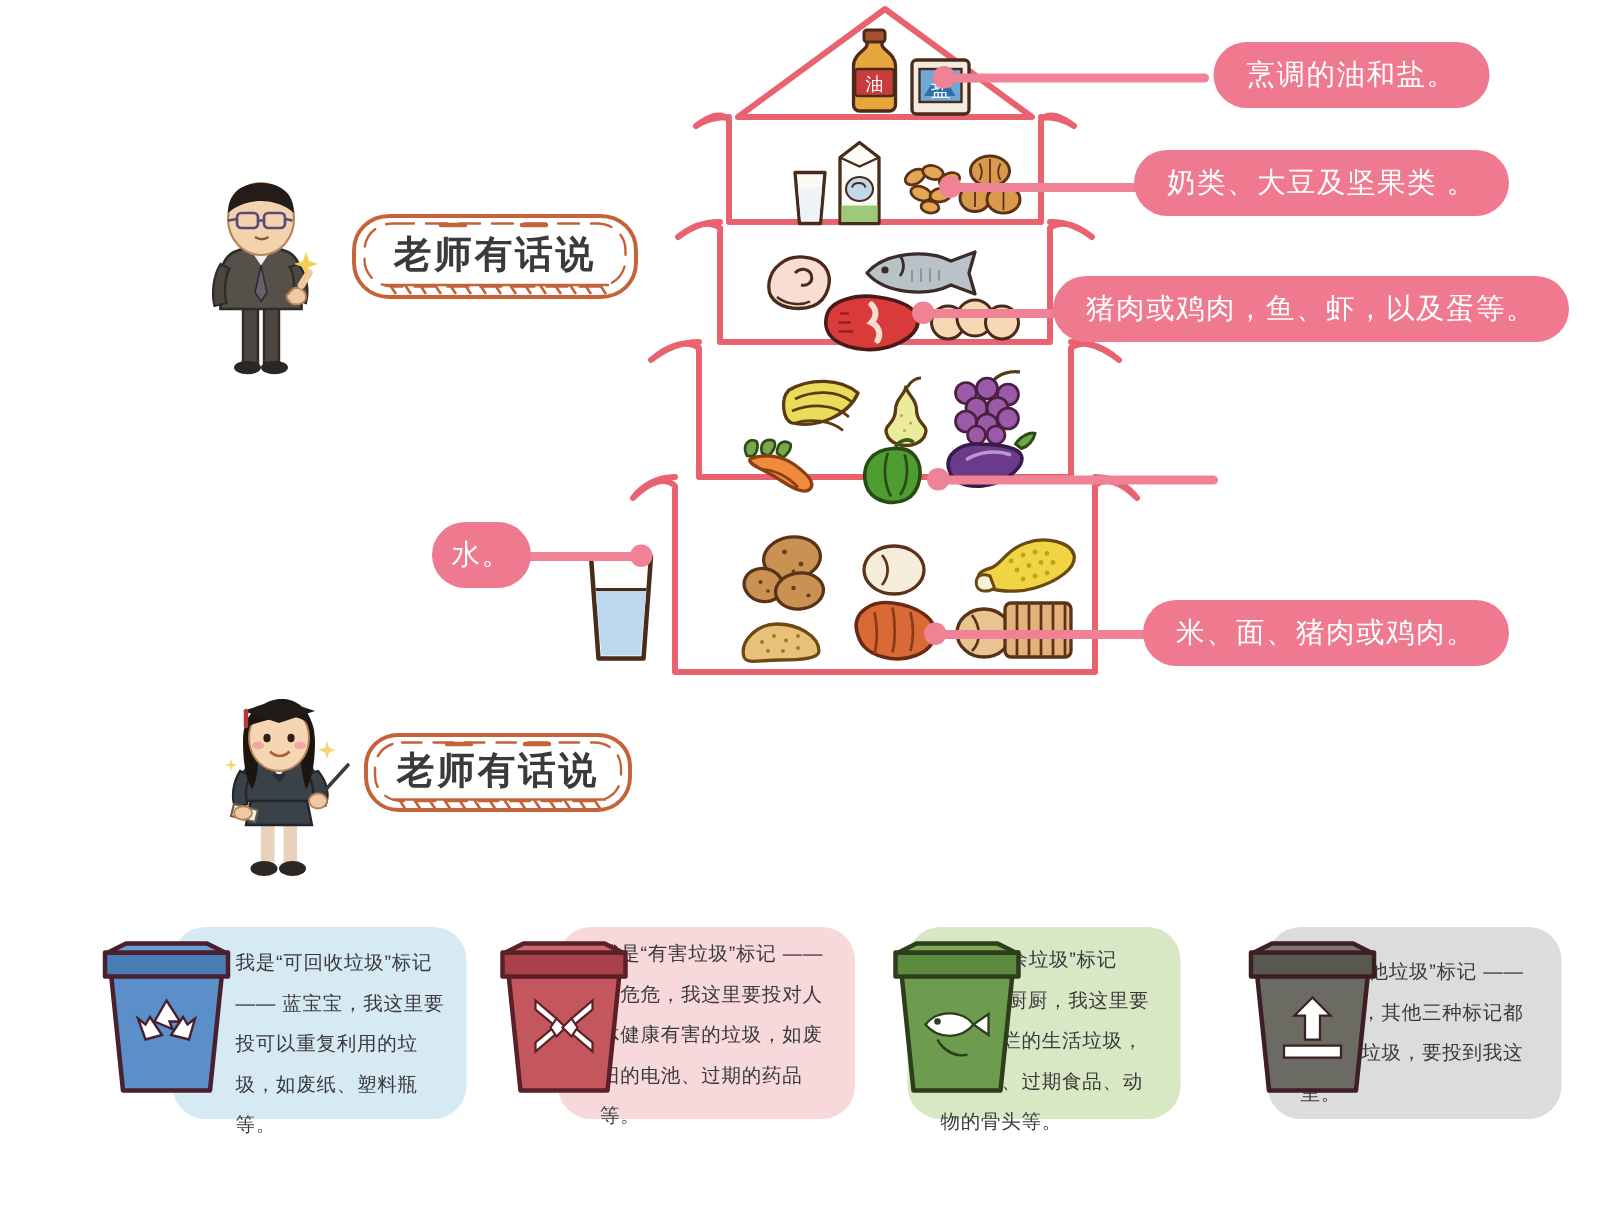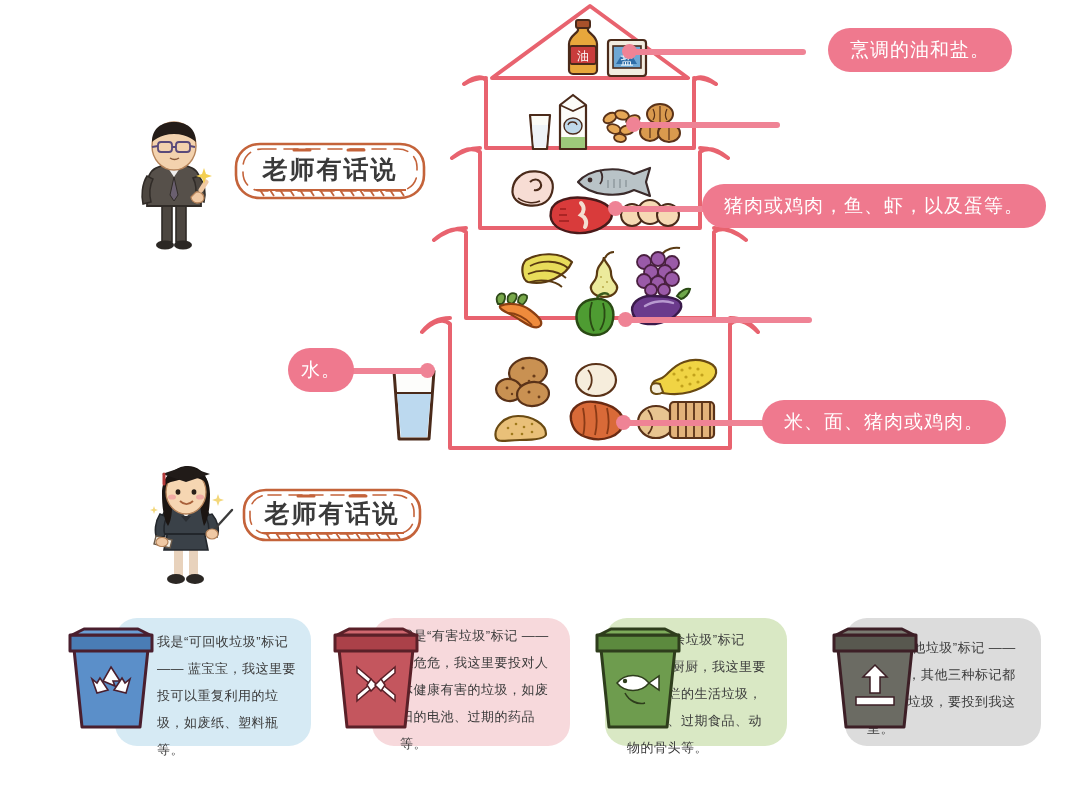--- a/index.html
+++ b/index.html
@@ -347,21 +347,22 @@
 
   <div class="conn" style="left:622px;top:317px;width:190px;"></div>
   <div class="dot" style="left:618px;top:312px;"></div>
 
   <div class="conn" style="left:620px;top:420px;width:150px;"></div>
   <div class="dot" style="left:616px;top:415px;"></div>
 
   <div class="conn" style="left:330px;top:368px;width:100px;"></div>
   <div class="dot" style="left:420px;top:363px;"></div>
 
-  <div class="pill" style="left:828px;top:28px;">烹调的油和盐。</div>
+  <div class="pill" style="left:809px;top:28px;">烹调的油和盐。</div>
+  <div class="pill" style="left:756px;top:100px;">奶类、大豆及坚果类 。</div>
   <div class="pill" style="left:702px;top:184px;">猪肉或鸡肉，鱼、虾，以及蛋等。</div>
   <div class="pill" style="left:762px;top:400px;">米、面、猪肉或鸡肉。</div>
   <div class="pill small" style="left:288px;top:348px;width:66px;padding:0;">水。</div>
 
   <div class="teacher" style="left:128px;top:120px;">
     <svg width="90" height="130" viewBox="0 0 90 130">
 
       <path d="M34 82h10v40h-10zM48 82h10v40h-10z" fill="#4c4640" stroke="#2e2a26" stroke-width="1.6"></path>
       <ellipse cx="37" cy="125" rx="9" ry="4.5" fill="#2b2724"></ellipse>
       <ellipse cx="55" cy="125" rx="9" ry="4.5" fill="#2b2724"></ellipse>

